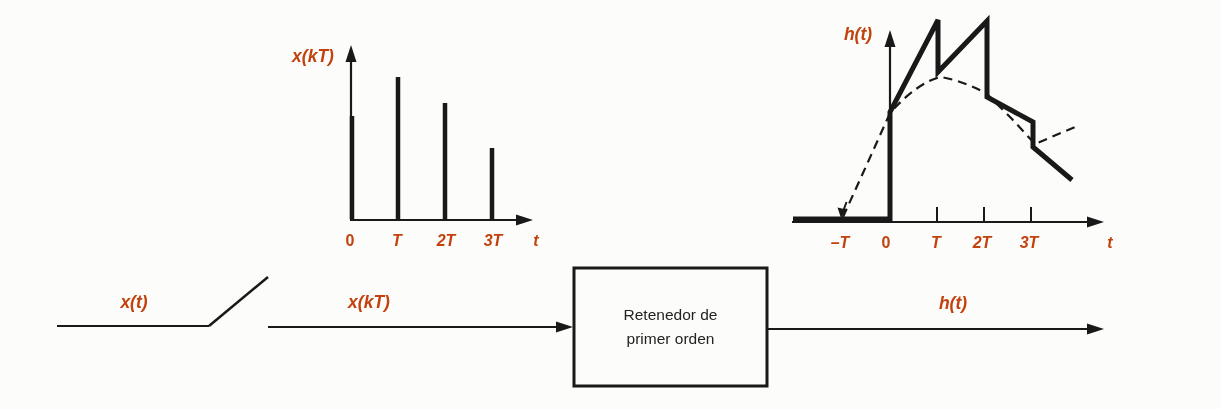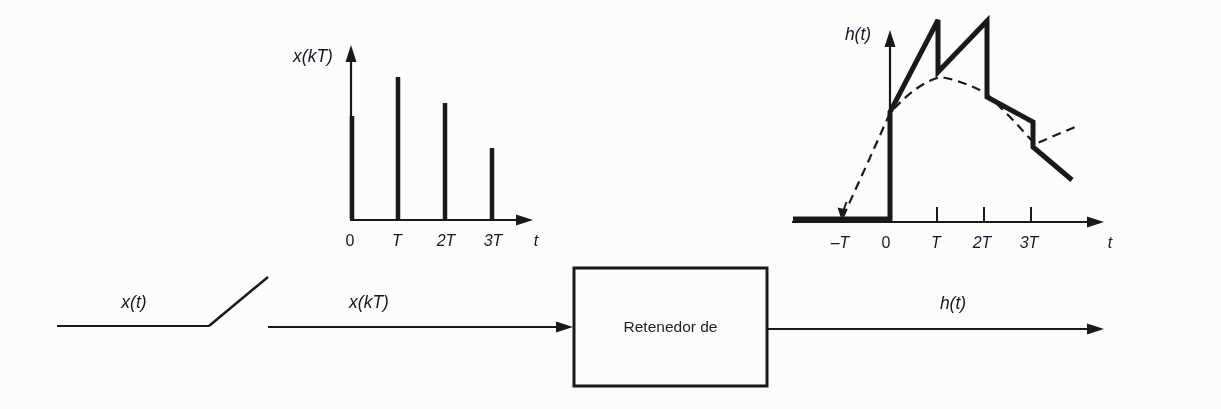--- a/index.html
+++ b/index.html
@@ -4,22 +4,22 @@
 <style>
   html,body{margin:0;padding:0;background:#ffffff;}
   .stage{
     position:relative;width:1221px;height:409px;
     background:#fcfcfa;overflow:hidden;
     font-family:"Liberation Sans",sans-serif;color:#1a1a1a;
   }
   .stage svg{position:absolute;left:0;top:0;}
   .lbl{
     position:absolute;transform:translate(-50%,-50%);
-    font-style:italic;font-weight:normal;font-size:16px;
-    white-space:nowrap;color:#0f172a;
+    font-style:italic;font-weight:bold;font-size:16px;
+    white-space:nowrap;color:#c2410c;
   }
   .big{font-size:17.5px;}
   .up{font-style:normal;}
   .box-text{
     position:absolute;left:574px;top:268px;width:193px;height:118px;
     display:flex;flex-direction:column;align-items:center;justify-content:center;
     font-size:15.5px;line-height:24px;color:#222;
   }
 </style>
 </head>
@@ -70,15 +70,16 @@
   <span class="lbl" style="left:982px;top:243px">2T</span>
   <span class="lbl" style="left:1029px;top:243px">3T</span>
   <span class="lbl" style="left:1110px;top:243px">t</span>
 
   <span class="lbl big" style="left:134px;top:302px">x(t)</span>
   <span class="lbl big" style="left:369px;top:302px">x(kT)</span>
   <span class="lbl big" style="left:953px;top:303px">h(t)</span>
 
   <div class="box-text">
     <span>Retenedor de</span>
+    <span>primer orden</span>
   </div>
 
 </div>
 
 </body></html>

